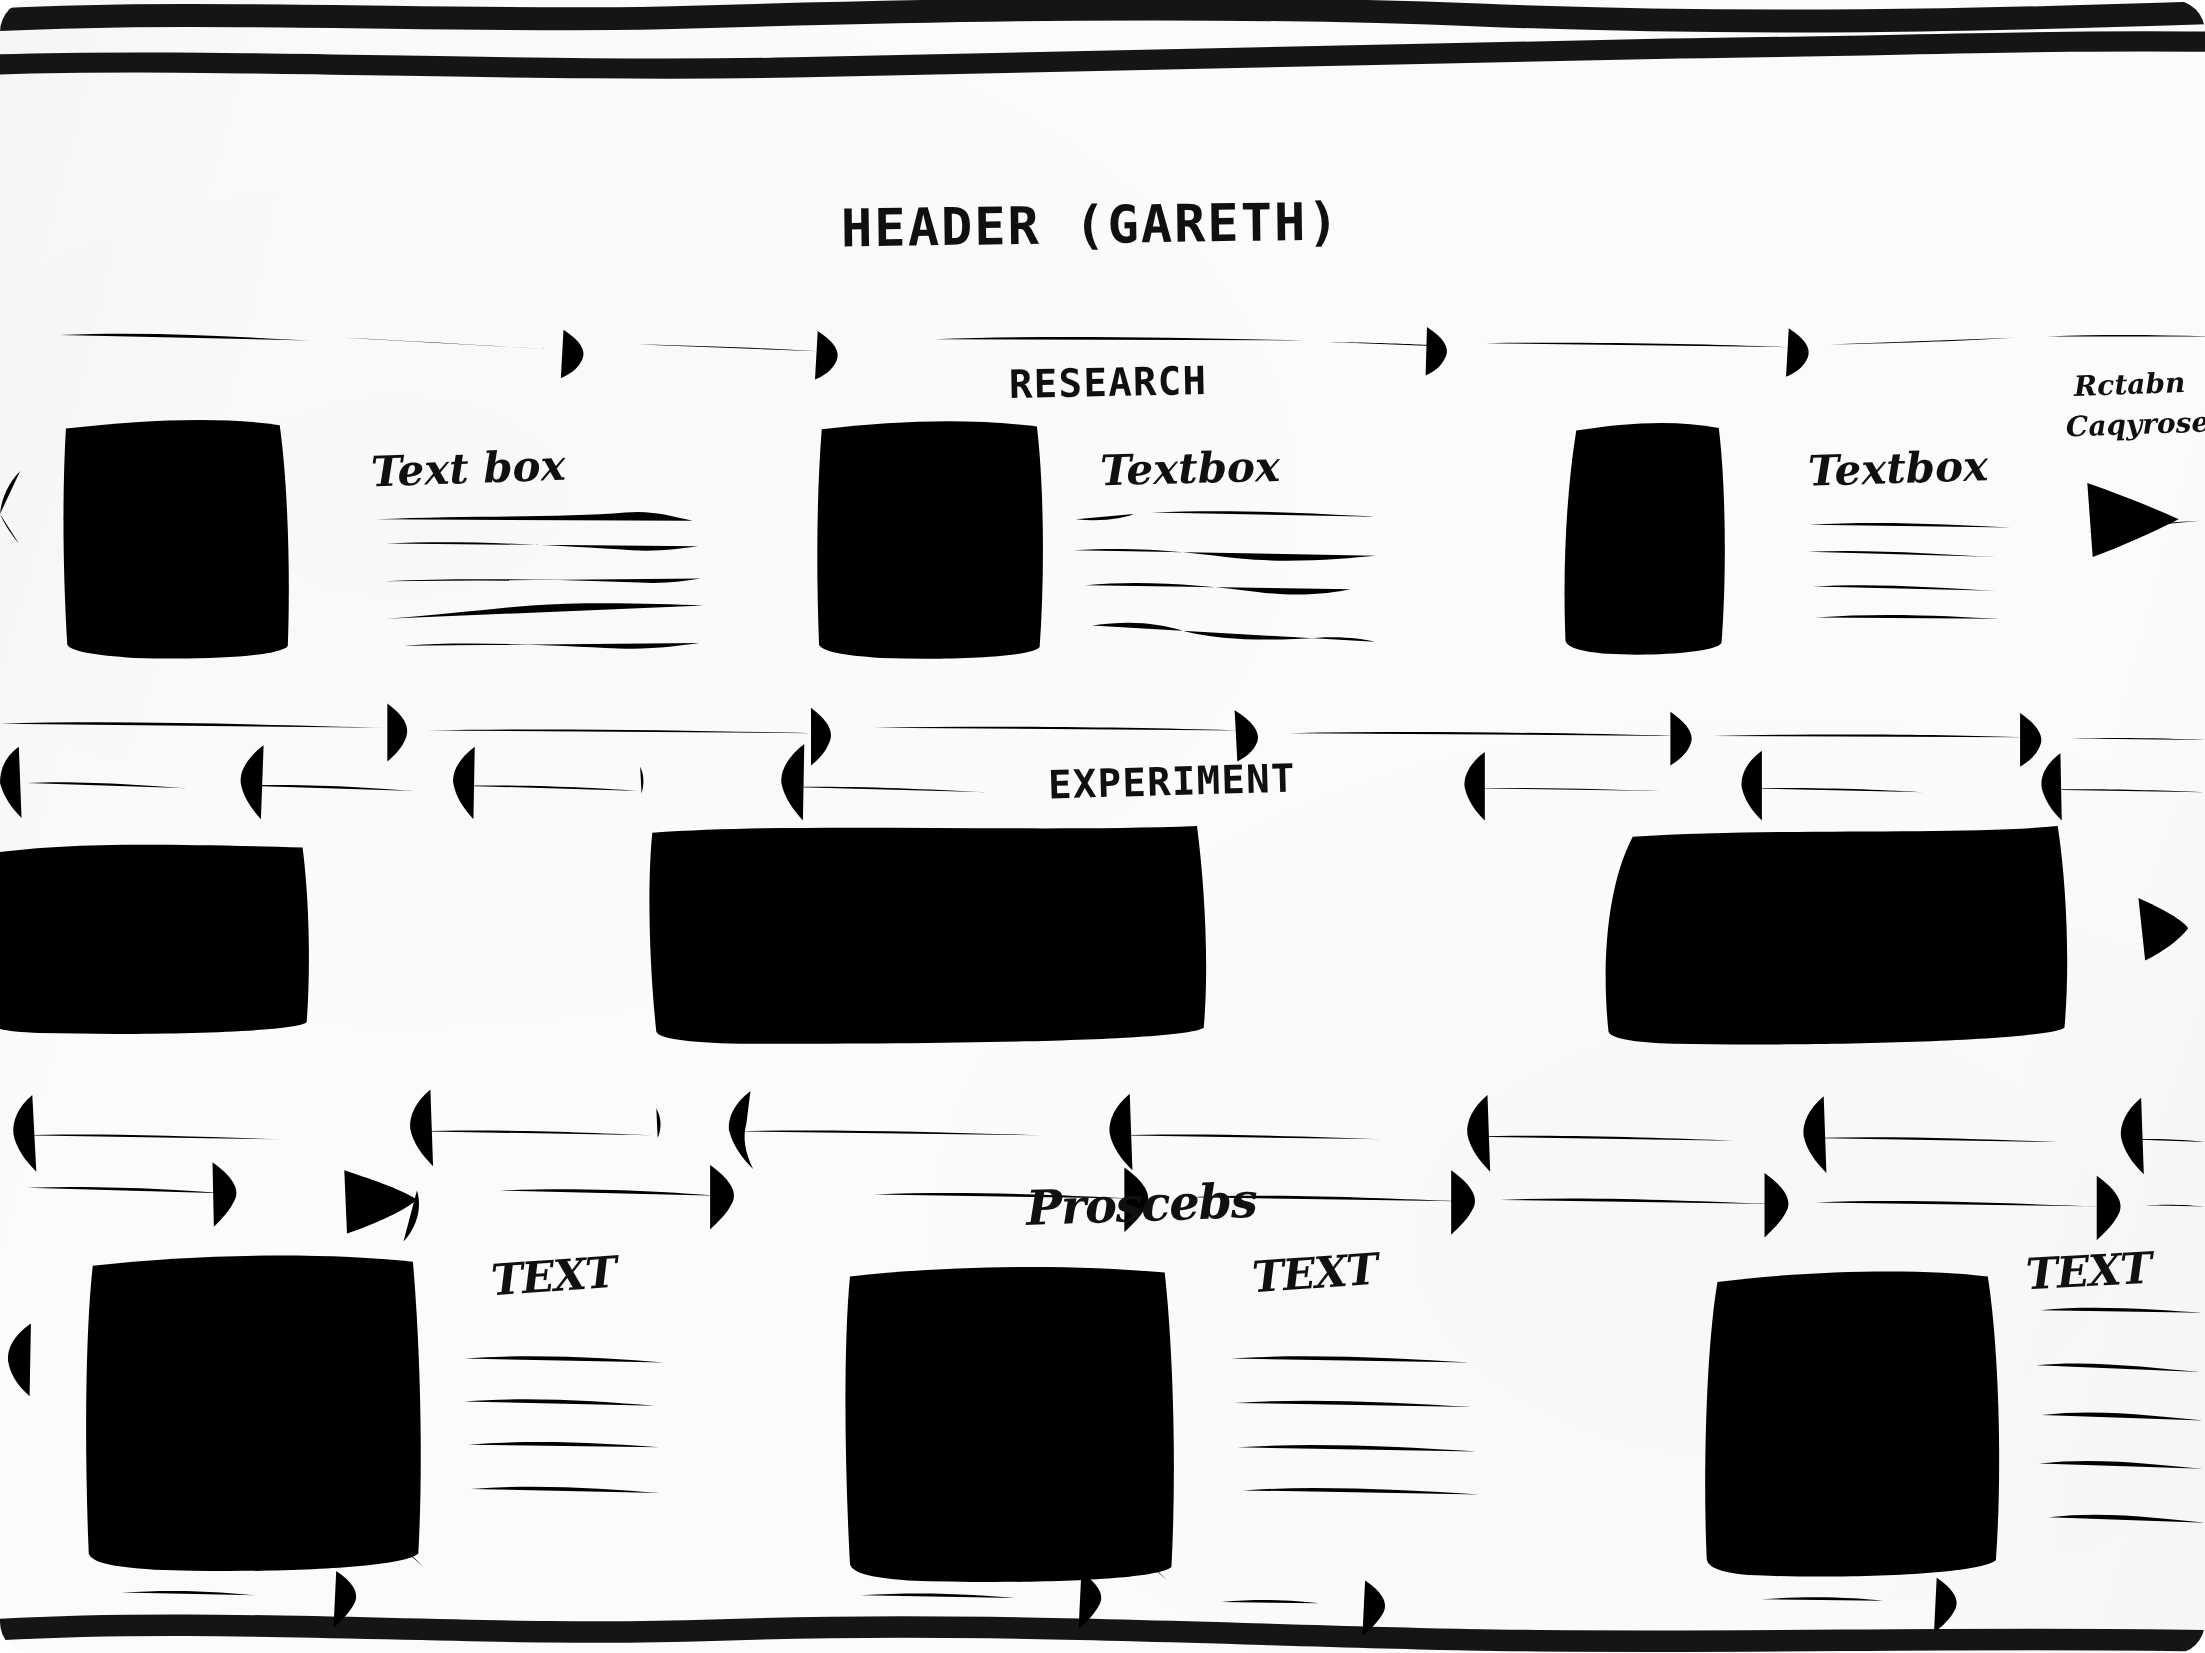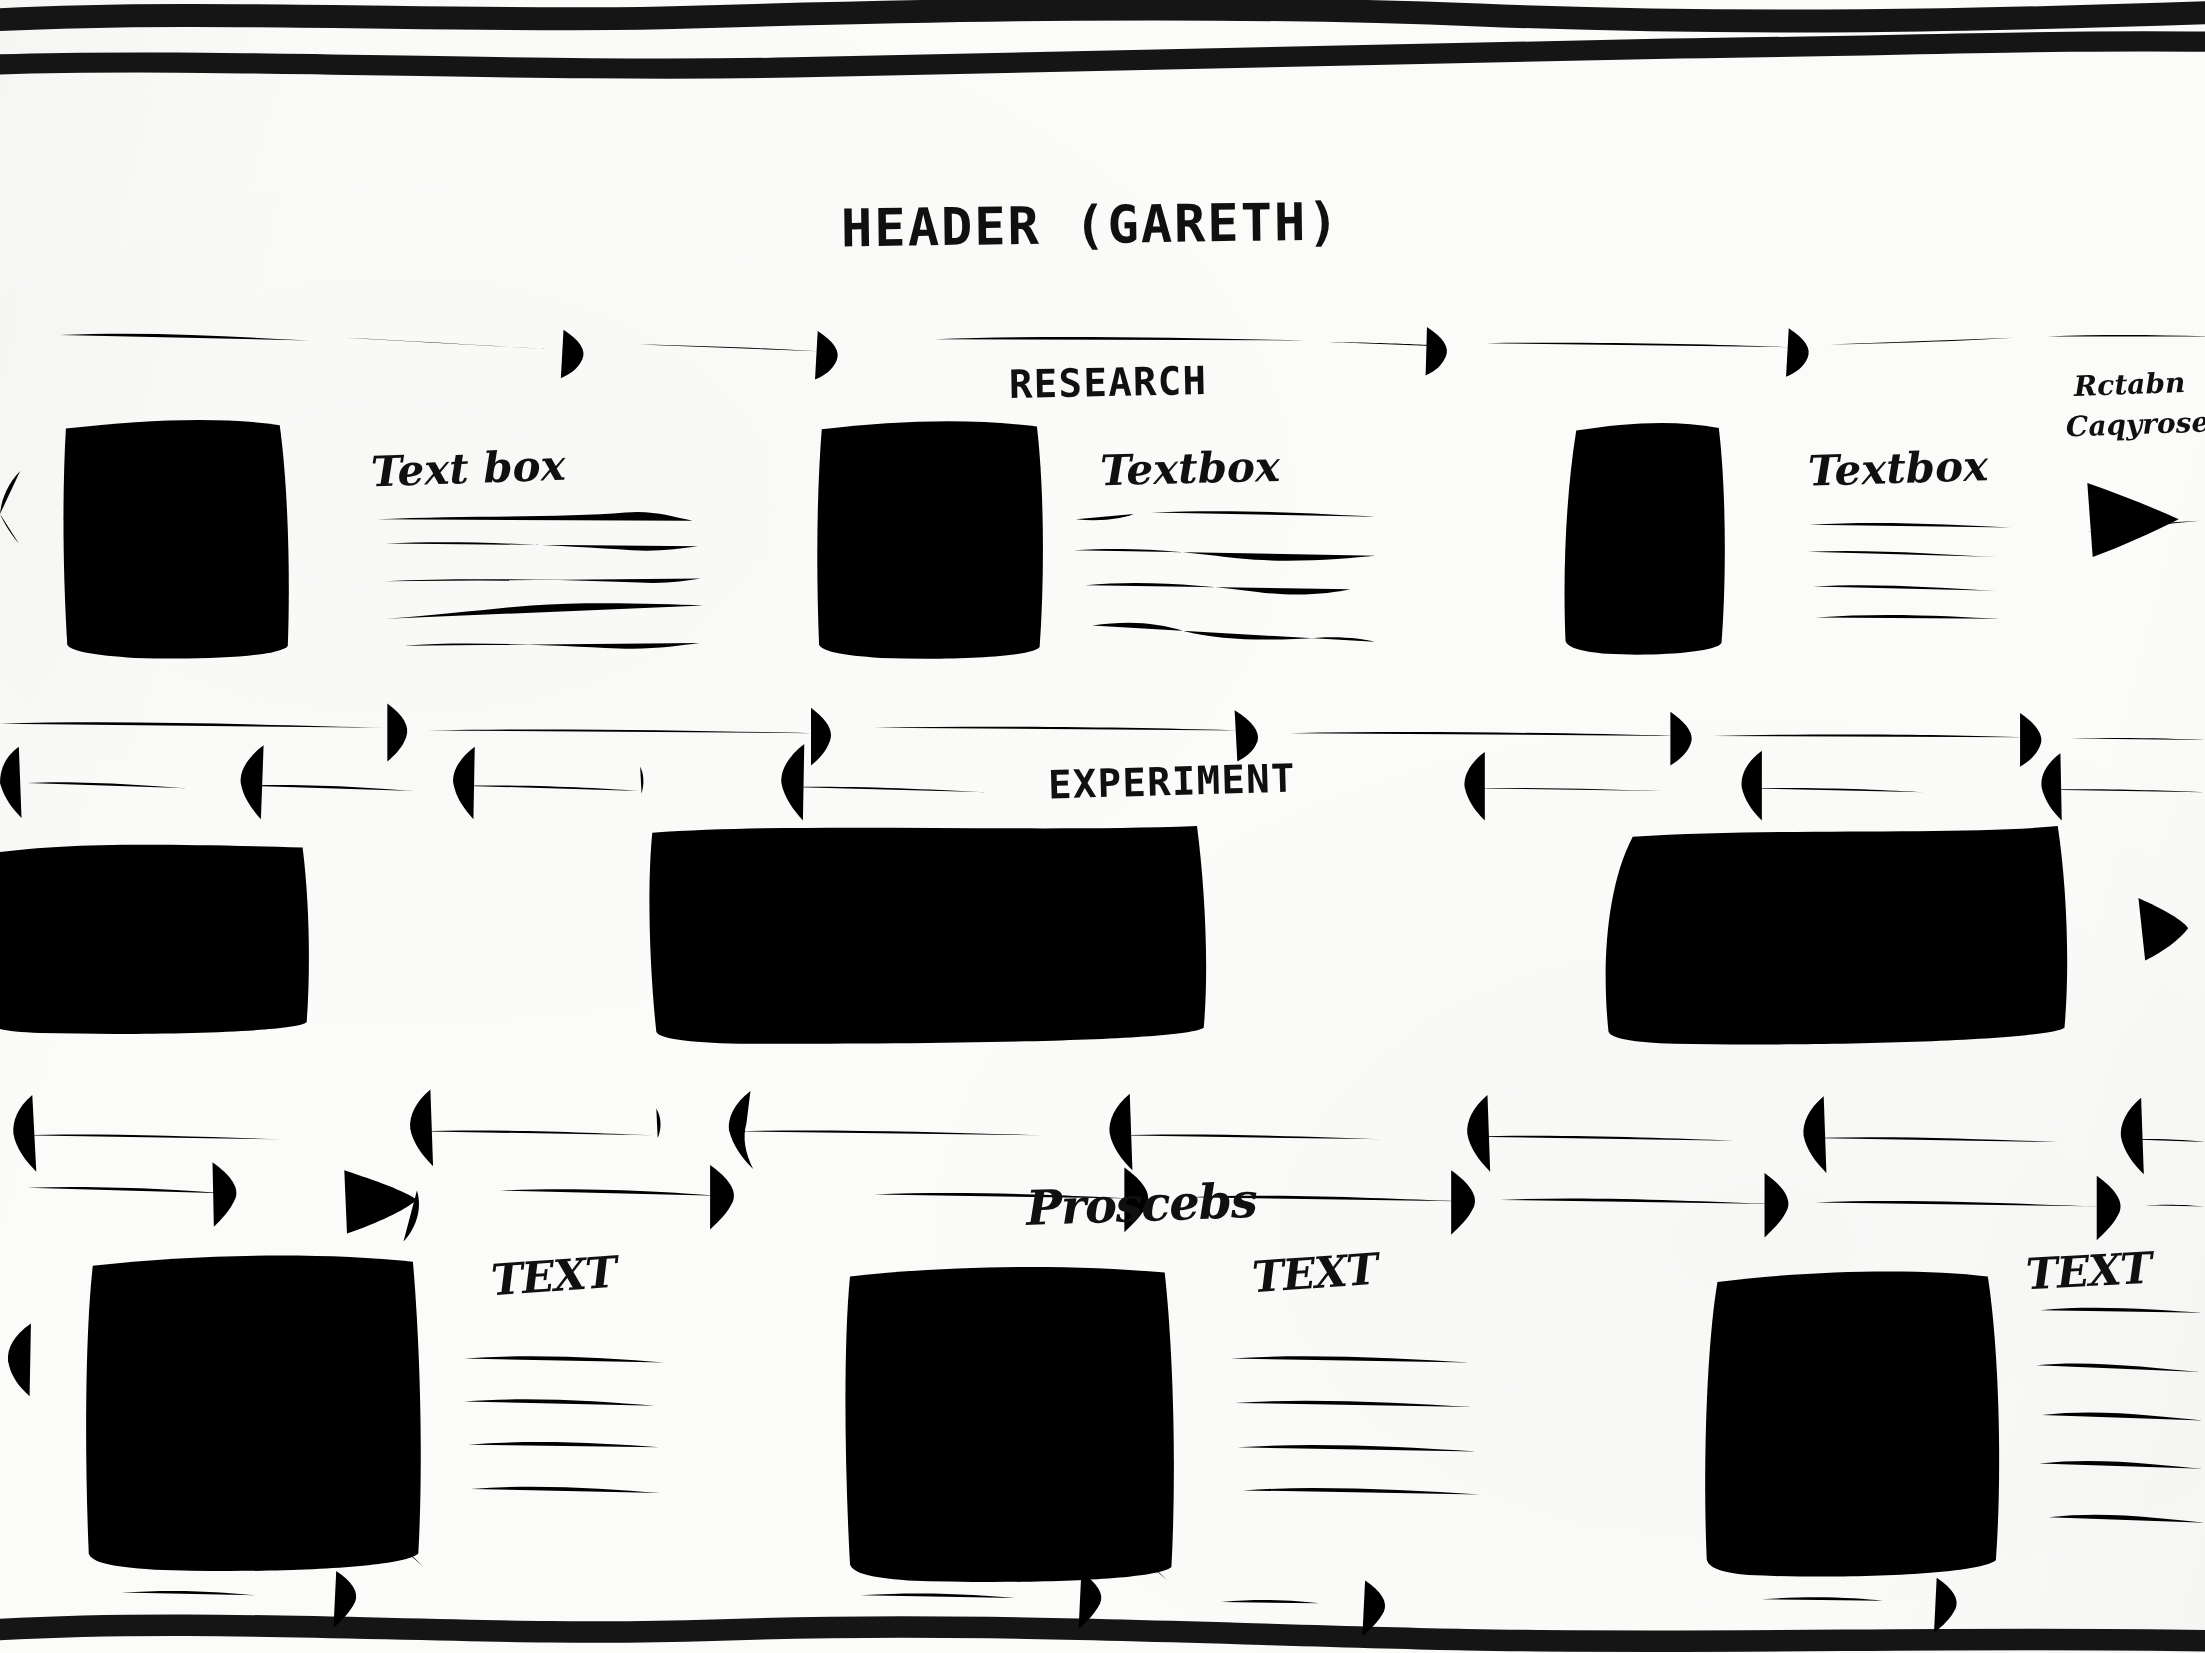--- a/index.html
+++ b/index.html
@@ -10,20 +10,21 @@
     background: #ffffff;
     font-family: "DejaVu Sans", sans-serif;
   }
 
   #board {
     position: relative;
     width: 2205px;
     height: 1654px;
     background: #fbfbfa;
     overflow: hidden;
+    border-radius: 32px;
   }
 
   
   .paper-shade {
     position: absolute;
     inset: 0;
     background:
       radial-gradient(ellipse 70% 55% at 18% 30%, rgba(0,0,0,0.012), rgba(0,0,0,0) 70%),
       radial-gradient(ellipse 60% 50% at 80% 75%, rgba(0,0,0,0.015), rgba(0,0,0,0) 72%),
       linear-gradient(105deg, rgba(0,0,0,0.02) 0%, rgba(255,255,255,0) 14%, rgba(255,255,255,0) 86%, rgba(0,0,0,0.018) 100%);

